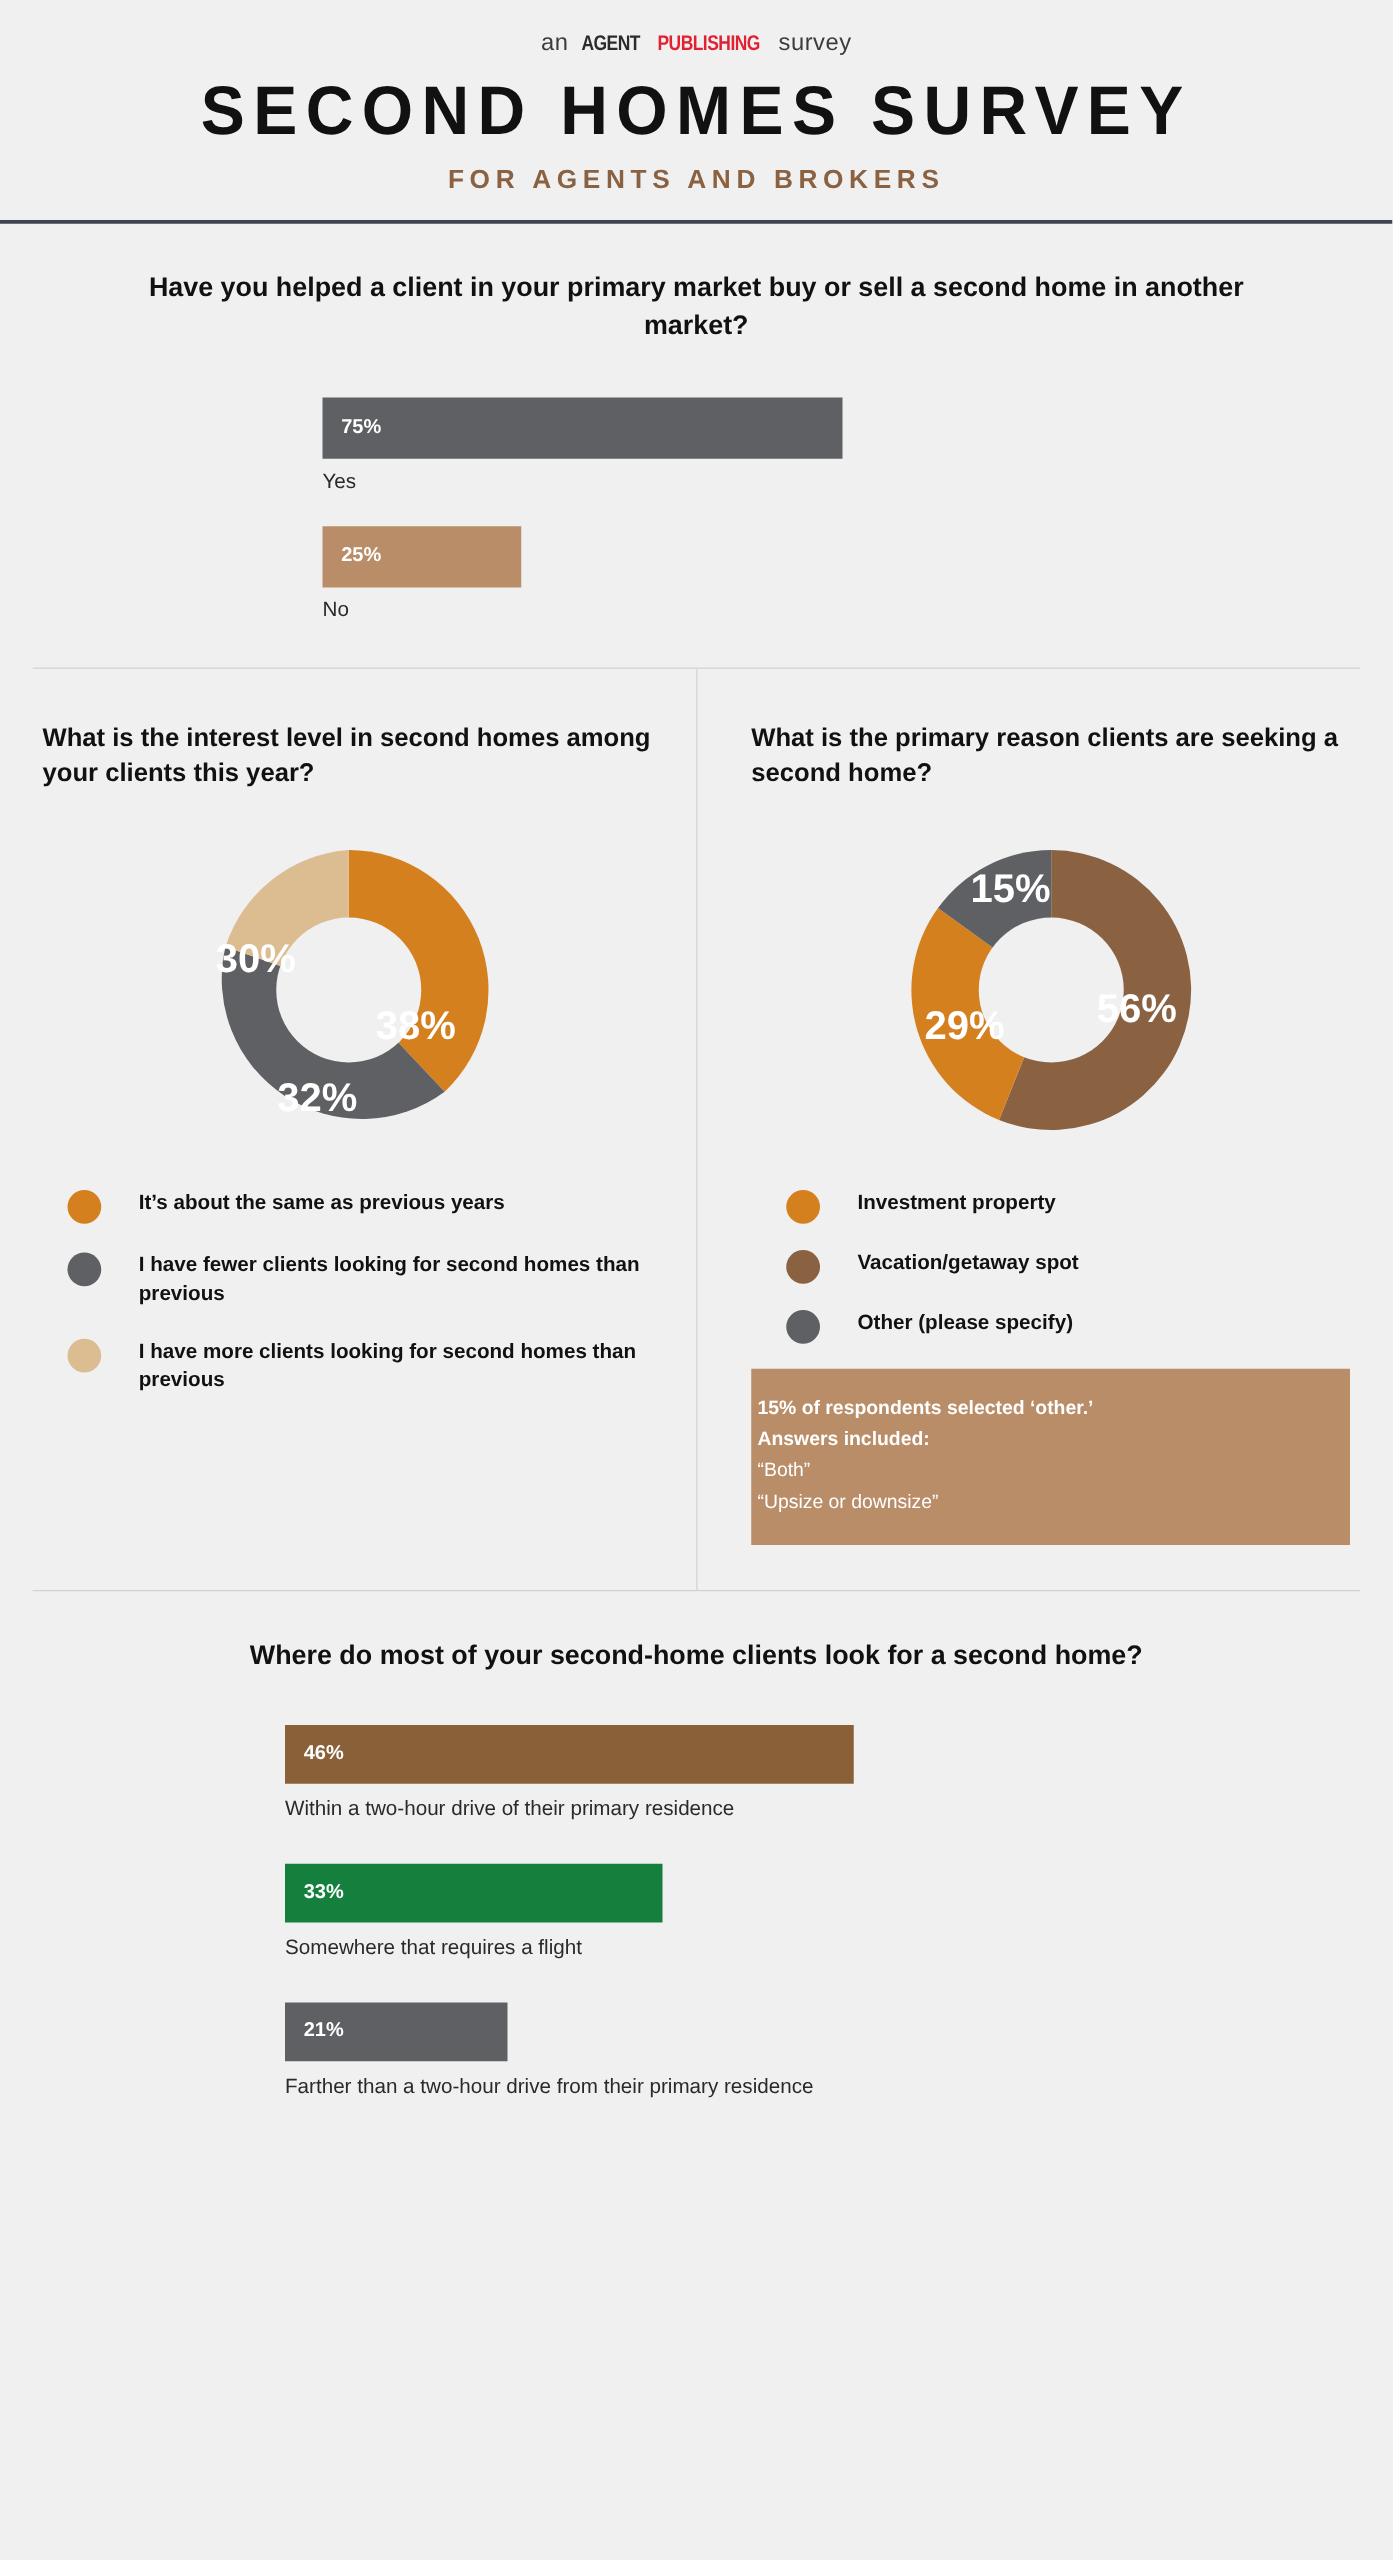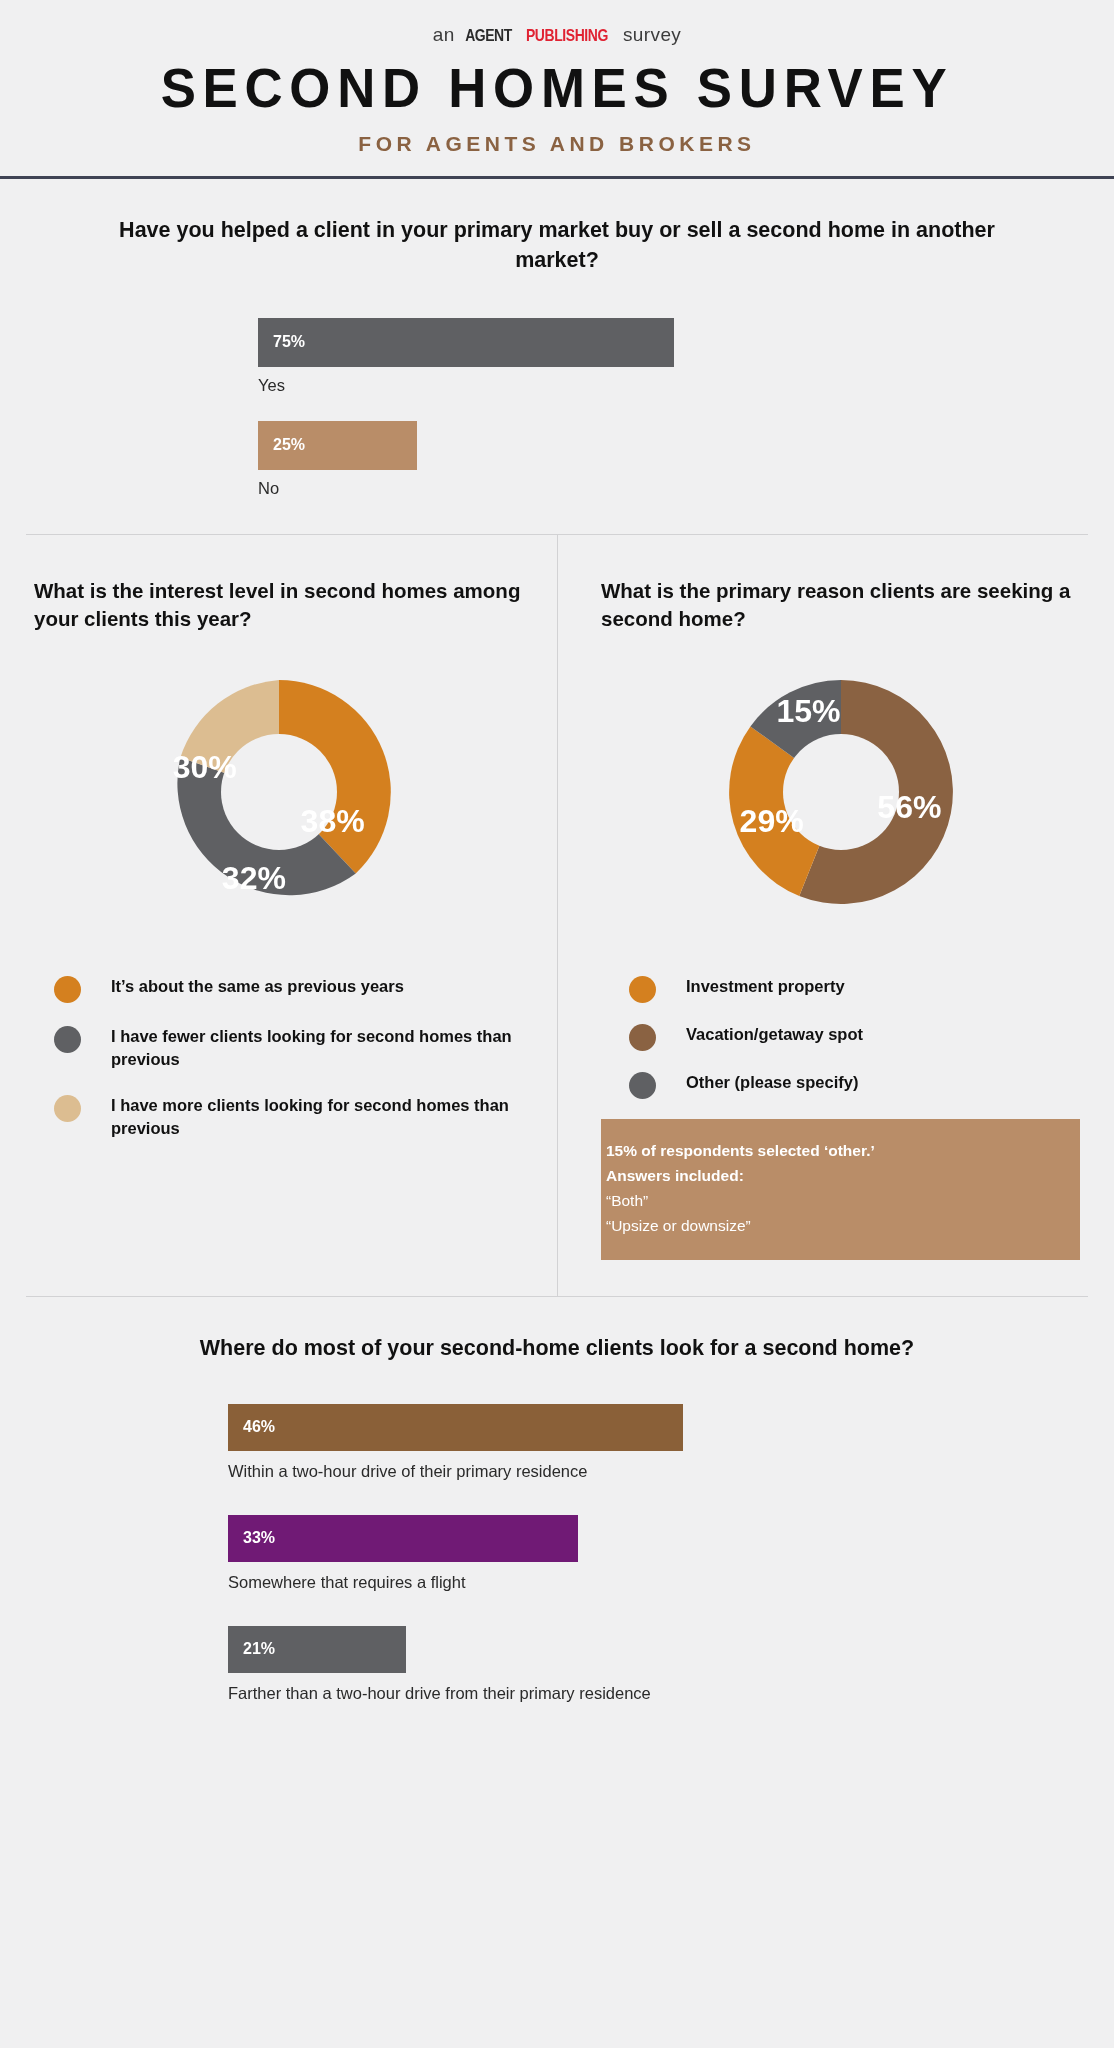--- a/index.html
+++ b/index.html
@@ -139,21 +139,21 @@
   .donut { position: relative; }
   .donut svg { display: block; }
   .donut-label {
     position: absolute;
     color: #ffffff;
     font-size: 32px;
     font-weight: 700;
     transform: translate(-50%, -50%);
     white-space: nowrap;
   }
-  .legend { margin-top: 60px; }
+  .legend { margin-top: 36px; }
   .legend.left { padding-left: 20px; }
   .legend.right { padding-left: 28px; }
   .legend-item {
     display: flex;
     align-items: flex-start;
     margin-bottom: 22px;
   }
   .legend.right .legend-item { margin-bottom: 20px; }
   .dot {
     width: 27px;
@@ -320,21 +320,21 @@
     <div class="bars3">
 
       <div class="bar-row">
         <div class="bar" style="width:455px;background:#8a6038;">
           <span class="bar-val">46%</span>
         </div>
         <div class="bar-label">Within a two-hour drive of their primary residence</div>
       </div>
 
       <div class="bar-row">
-        <div class="bar" style="width:350px;background:#701a75;">
+        <div class="bar" style="width:302px;background:#15803d;">
           <span class="bar-val">33%</span>
         </div>
         <div class="bar-label">Somewhere that requires a flight</div>
       </div>
 
       <div class="bar-row">
         <div class="bar" style="width:178px;background:#5f6063;">
           <span class="bar-val">21%</span>
         </div>
         <div class="bar-label">Farther than a two-hour drive from their primary residence</div>

